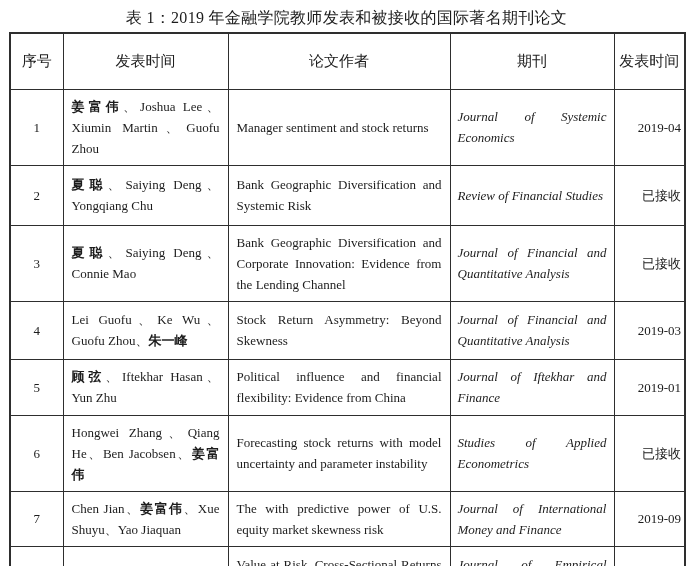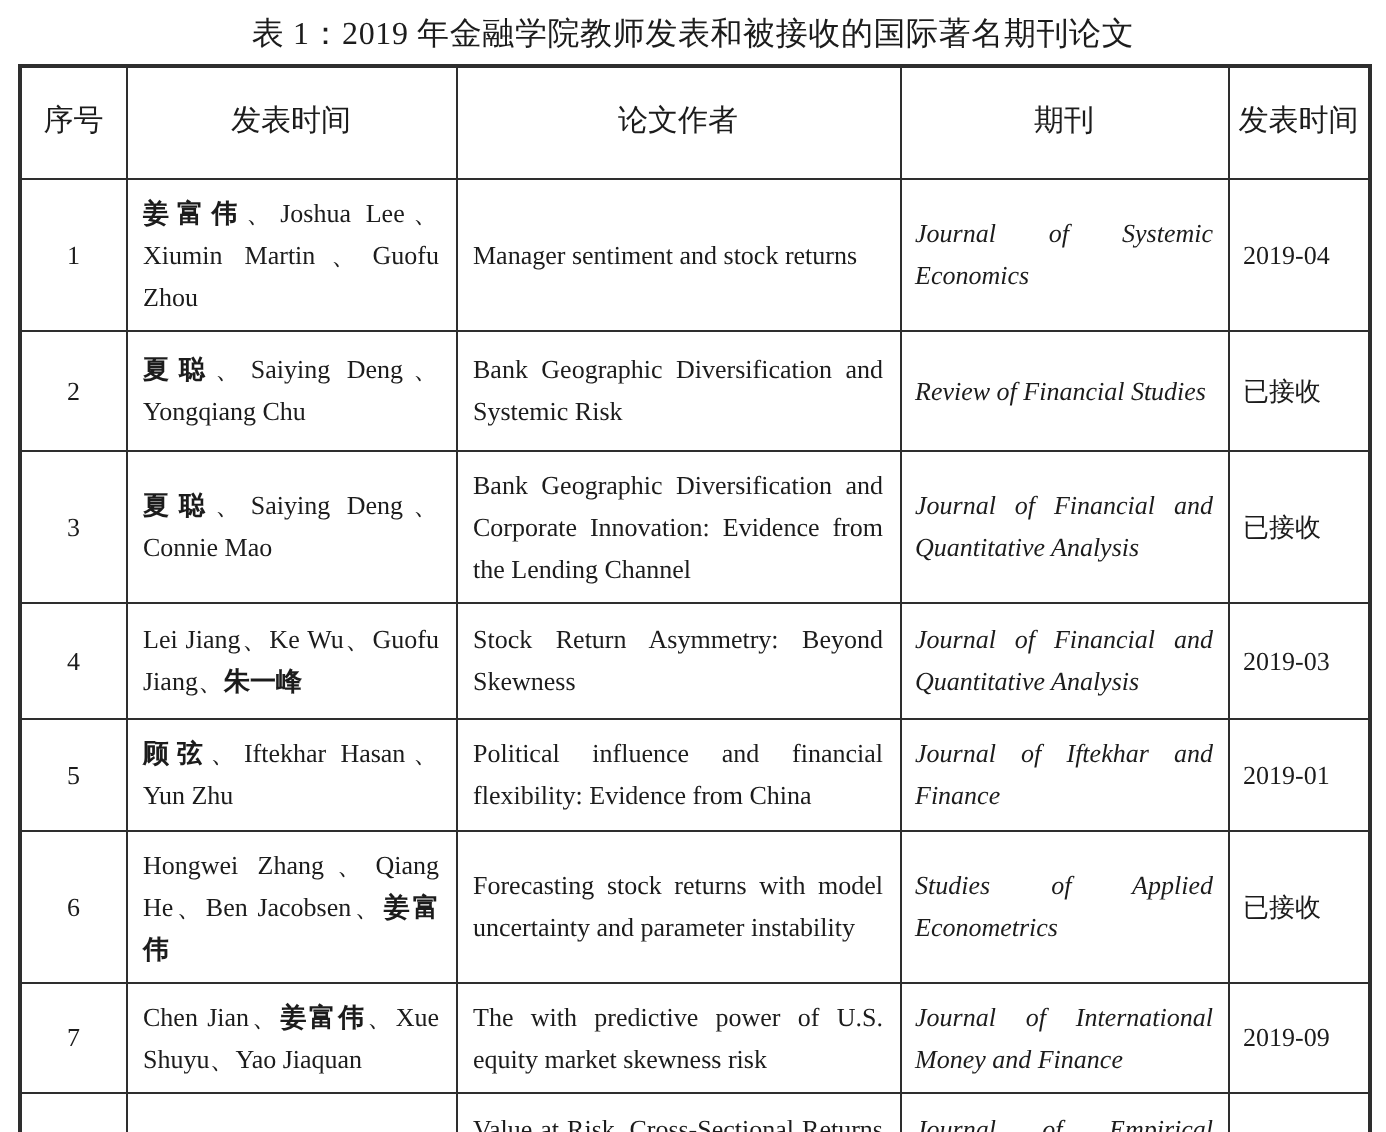--- a/index.html
+++ b/index.html
@@ -40,21 +40,21 @@
   }
   thead th {
     height: 56px;
     text-align: center;
     font-size: 15px;
   }
   td.c-num    { text-align: center; }
   td.c-authors{ text-align: justify; padding: 6px 8px; }
   td.c-title  { text-align: justify; padding: 6px 8px; }
   td.c-journal{ text-align: justify; padding: 6px 7px; font-style: italic; }
-  td.c-time   { text-align: left; padding-left: 7px; padding-right: 3px; }
+  td.c-time   { text-align: right; padding-left: 7px; padding-right: 3px; }
   td.c-authors .seg-bold { font-weight: bold; }
   tbody tr:nth-child(1) td { height: 57px; }
   tbody tr:nth-child(2) td { height: 60px; }
   tbody tr:nth-child(3) td { height: 65px; }
   tbody tr:nth-child(4) td { height: 58px; }
   tbody tr:nth-child(5) td { height: 56px; }
   tbody tr:nth-child(6) td { height: 61px; }
   tbody tr:nth-child(7) td { height: 54px; }
   tbody tr:nth-child(8) td { height: 59px; }
 </style>
@@ -98,21 +98,21 @@
         </tr>
         <tr>
           <td class="c-num">3</td>
           <td class="c-authors"><span class="seg-bold">夏聪</span><span class="seg-normal">、Saiying Deng、Connie Mao</span></td>
           <td class="c-title">Bank Geographic Diversification and Corporate Innovation: Evidence from the Lending Channel</td>
           <td class="c-journal">Journal of Financial and Quantitative Analysis</td>
           <td class="c-time">已接收</td>
         </tr>
         <tr>
           <td class="c-num">4</td>
-          <td class="c-authors"><span class="seg-normal">Lei Jiang、Ke Wu、Guofu Jiang、</span><span class="seg-bold">朱一峰</span></td>
+          <td class="c-authors"><span class="seg-normal">Lei Guofu、Ke Wu、Guofu Zhou、</span><span class="seg-bold">朱一峰</span></td>
           <td class="c-title">Stock Return Asymmetry: Beyond Skewness</td>
           <td class="c-journal">Journal of Financial and Quantitative Analysis</td>
           <td class="c-time">2019-03</td>
         </tr>
         <tr>
           <td class="c-num">5</td>
           <td class="c-authors"><span class="seg-bold">顾弦</span><span class="seg-normal">、Iftekhar Hasan、Yun Zhu</span></td>
           <td class="c-title">Political influence and financial flexibility: Evidence from China</td>
           <td class="c-journal">Journal of Iftekhar and Finance</td>
           <td class="c-time">2019-01</td>

